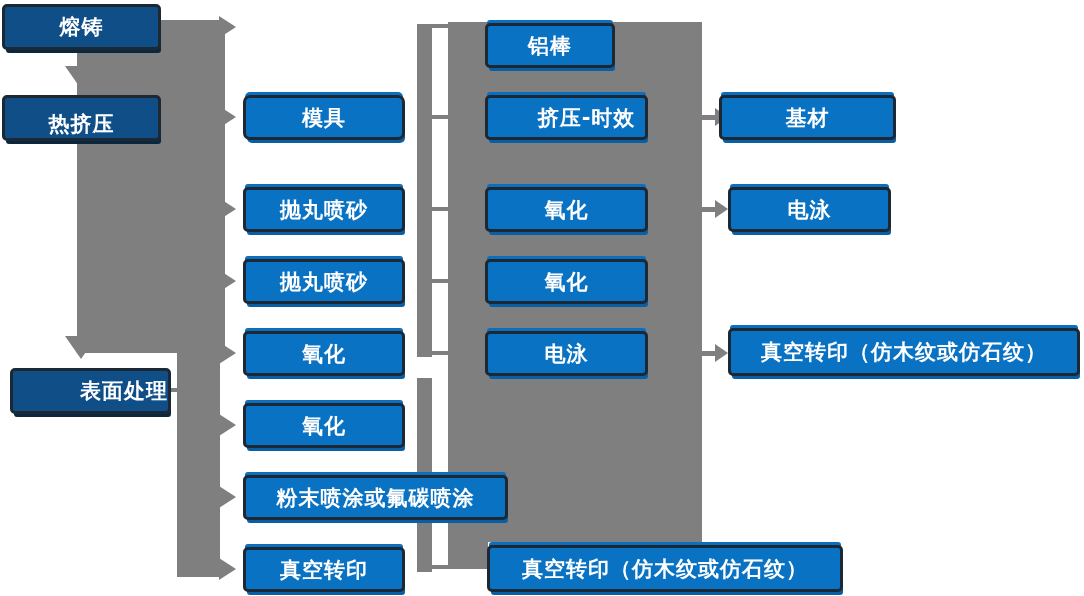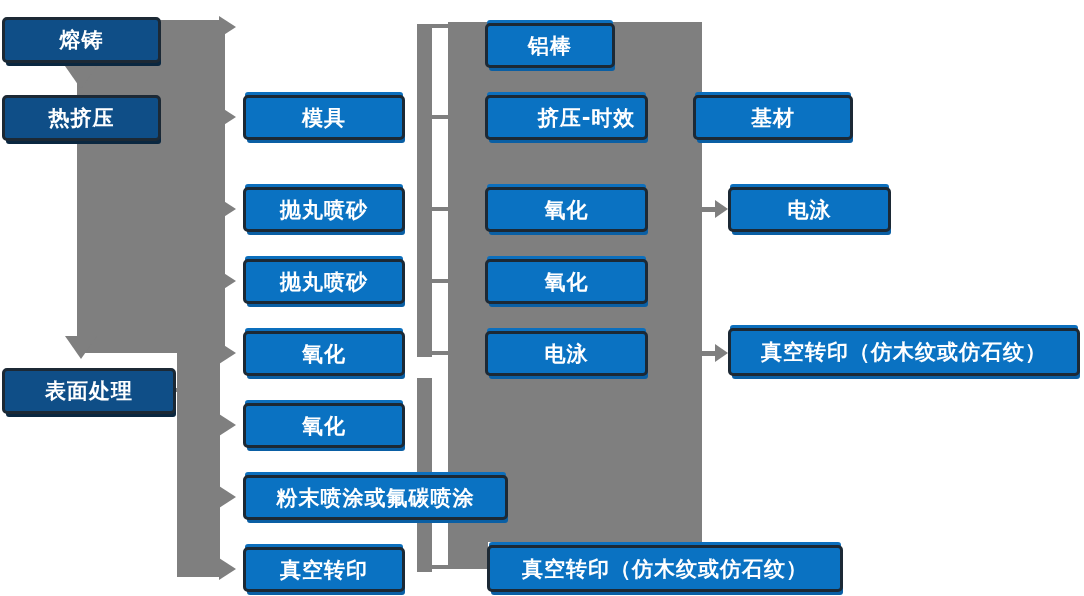--- a/index.html
+++ b/index.html
@@ -73,30 +73,30 @@
     <div class="tri" style="left: 219px; top: 486px; border-top: 11px solid transparent; border-bottom: 11px solid transparent; border-left: 17px solid rgb(127, 127, 127);"></div>
     <div class="tri" style="left: 219px; top: 558px; border-top: 11px solid transparent; border-bottom: 11px solid transparent; border-left: 17px solid rgb(127, 127, 127);"></div>
     <div class="rect" style="left: 702px; top: 115px; width: 13px; height: 5px; background: rgb(127, 127, 127);"></div>
     <div class="tri" style="left: 715px; top: 108px; border-top: 9px solid transparent; border-bottom: 9px solid transparent; border-left: 13px solid rgb(127, 127, 127);"></div>
     <div class="rect" style="left: 702px; top: 207px; width: 13px; height: 5px; background: rgb(127, 127, 127);"></div>
     <div class="tri" style="left: 715px; top: 200px; border-top: 9px solid transparent; border-bottom: 9px solid transparent; border-left: 13px solid rgb(127, 127, 127);"></div>
     <div class="rect" style="left: 702px; top: 351px; width: 13px; height: 5px; background: rgb(127, 127, 127);"></div>
     <div class="tri" style="left: 715px; top: 344px; border-top: 9px solid transparent; border-bottom: 9px solid transparent; border-left: 13px solid rgb(127, 127, 127);"></div>
     <div class="tri" style="left: 65px; top: 66px; border-left: 16px solid transparent; border-right: 16px solid transparent; border-top: 23px solid rgb(127, 127, 127);"></div>
     <div class="tri" style="left: 65px; top: 336px; border-left: 16px solid transparent; border-right: 16px solid transparent; border-top: 23px solid rgb(127, 127, 127);"></div>
-    <div class="node dark" style="left: 2px; top: 4px; width: 159px; height: 46px; margin-top: 13px;">
+    <div class="node dark" style="left: 2px; top: 4px; width: 159px; height: 46px;">
       <span class="label">熔铸</span>
     </div>
-    <div class="node dark" style="left: 2px; top: 95px; width: 159px; height: 46px;">
+    <div class="node dark" style="left: 2px; top: 95px; width: 159px; height: 46px; align-items: flex-end;">
       <span class="label">热挤压</span>
     </div>
-    <div class="node dark" style="left: 2px; top: 368px; width: 174px; height: 46px;">
+    <div class="node dark" style="left: 10px; top: 368px; width: 161px; height: 46px; justify-content: flex-end;">
       <span class="label">表面处理</span>
     </div>
-    <div class="node light" style="left: 243px; top: 95px; width: 162px; height: 45px;">
+    <div class="node light" style="left: 243px; top: 95px; width: 162px; height: 45px; border-radius: 7px;">
       <span class="label">模具</span>
     </div>
     <div class="node light" style="left: 243px; top: 187px; width: 162px; height: 45px;">
       <span class="label">抛丸喷砂</span>
     </div>
     <div class="node light" style="left: 243px; top: 259px; width: 162px; height: 45px;">
       <span class="label">抛丸喷砂</span>
     </div>
     <div class="node light" style="left: 243px; top: 331px; width: 162px; height: 45px;">
       <span class="label">氧化</span>
@@ -121,21 +121,21 @@
     </div>
     <div class="node light" style="left: 485px; top: 259px; width: 163px; height: 45px;">
       <span class="label">氧化</span>
     </div>
     <div class="node light" style="left: 485px; top: 331px; width: 163px; height: 45px;">
       <span class="label">电泳</span>
     </div>
     <div class="node light" style="left: 487px; top: 545px; width: 356px; height: 47px;">
       <span class="label">真空转印（仿木纹或仿石纹）</span>
     </div>
-    <div class="node light" style="left: 693px; top: 95px; width: 160px; height: 45px;">
+    <div class="node light" style="left: 719px; top: 95px; width: 177px; height: 45px;">
       <span class="label">基材</span>
     </div>
     <div class="node light" style="left: 728px; top: 187px; width: 163px; height: 45px;">
       <span class="label">电泳</span>
     </div>
     <div class="node light" style="left: 728px; top: 328px; width: 352px; height: 48px;">
       <span class="label">真空转印（仿木纹或仿石纹）</span>
     </div>
   </div>
 

